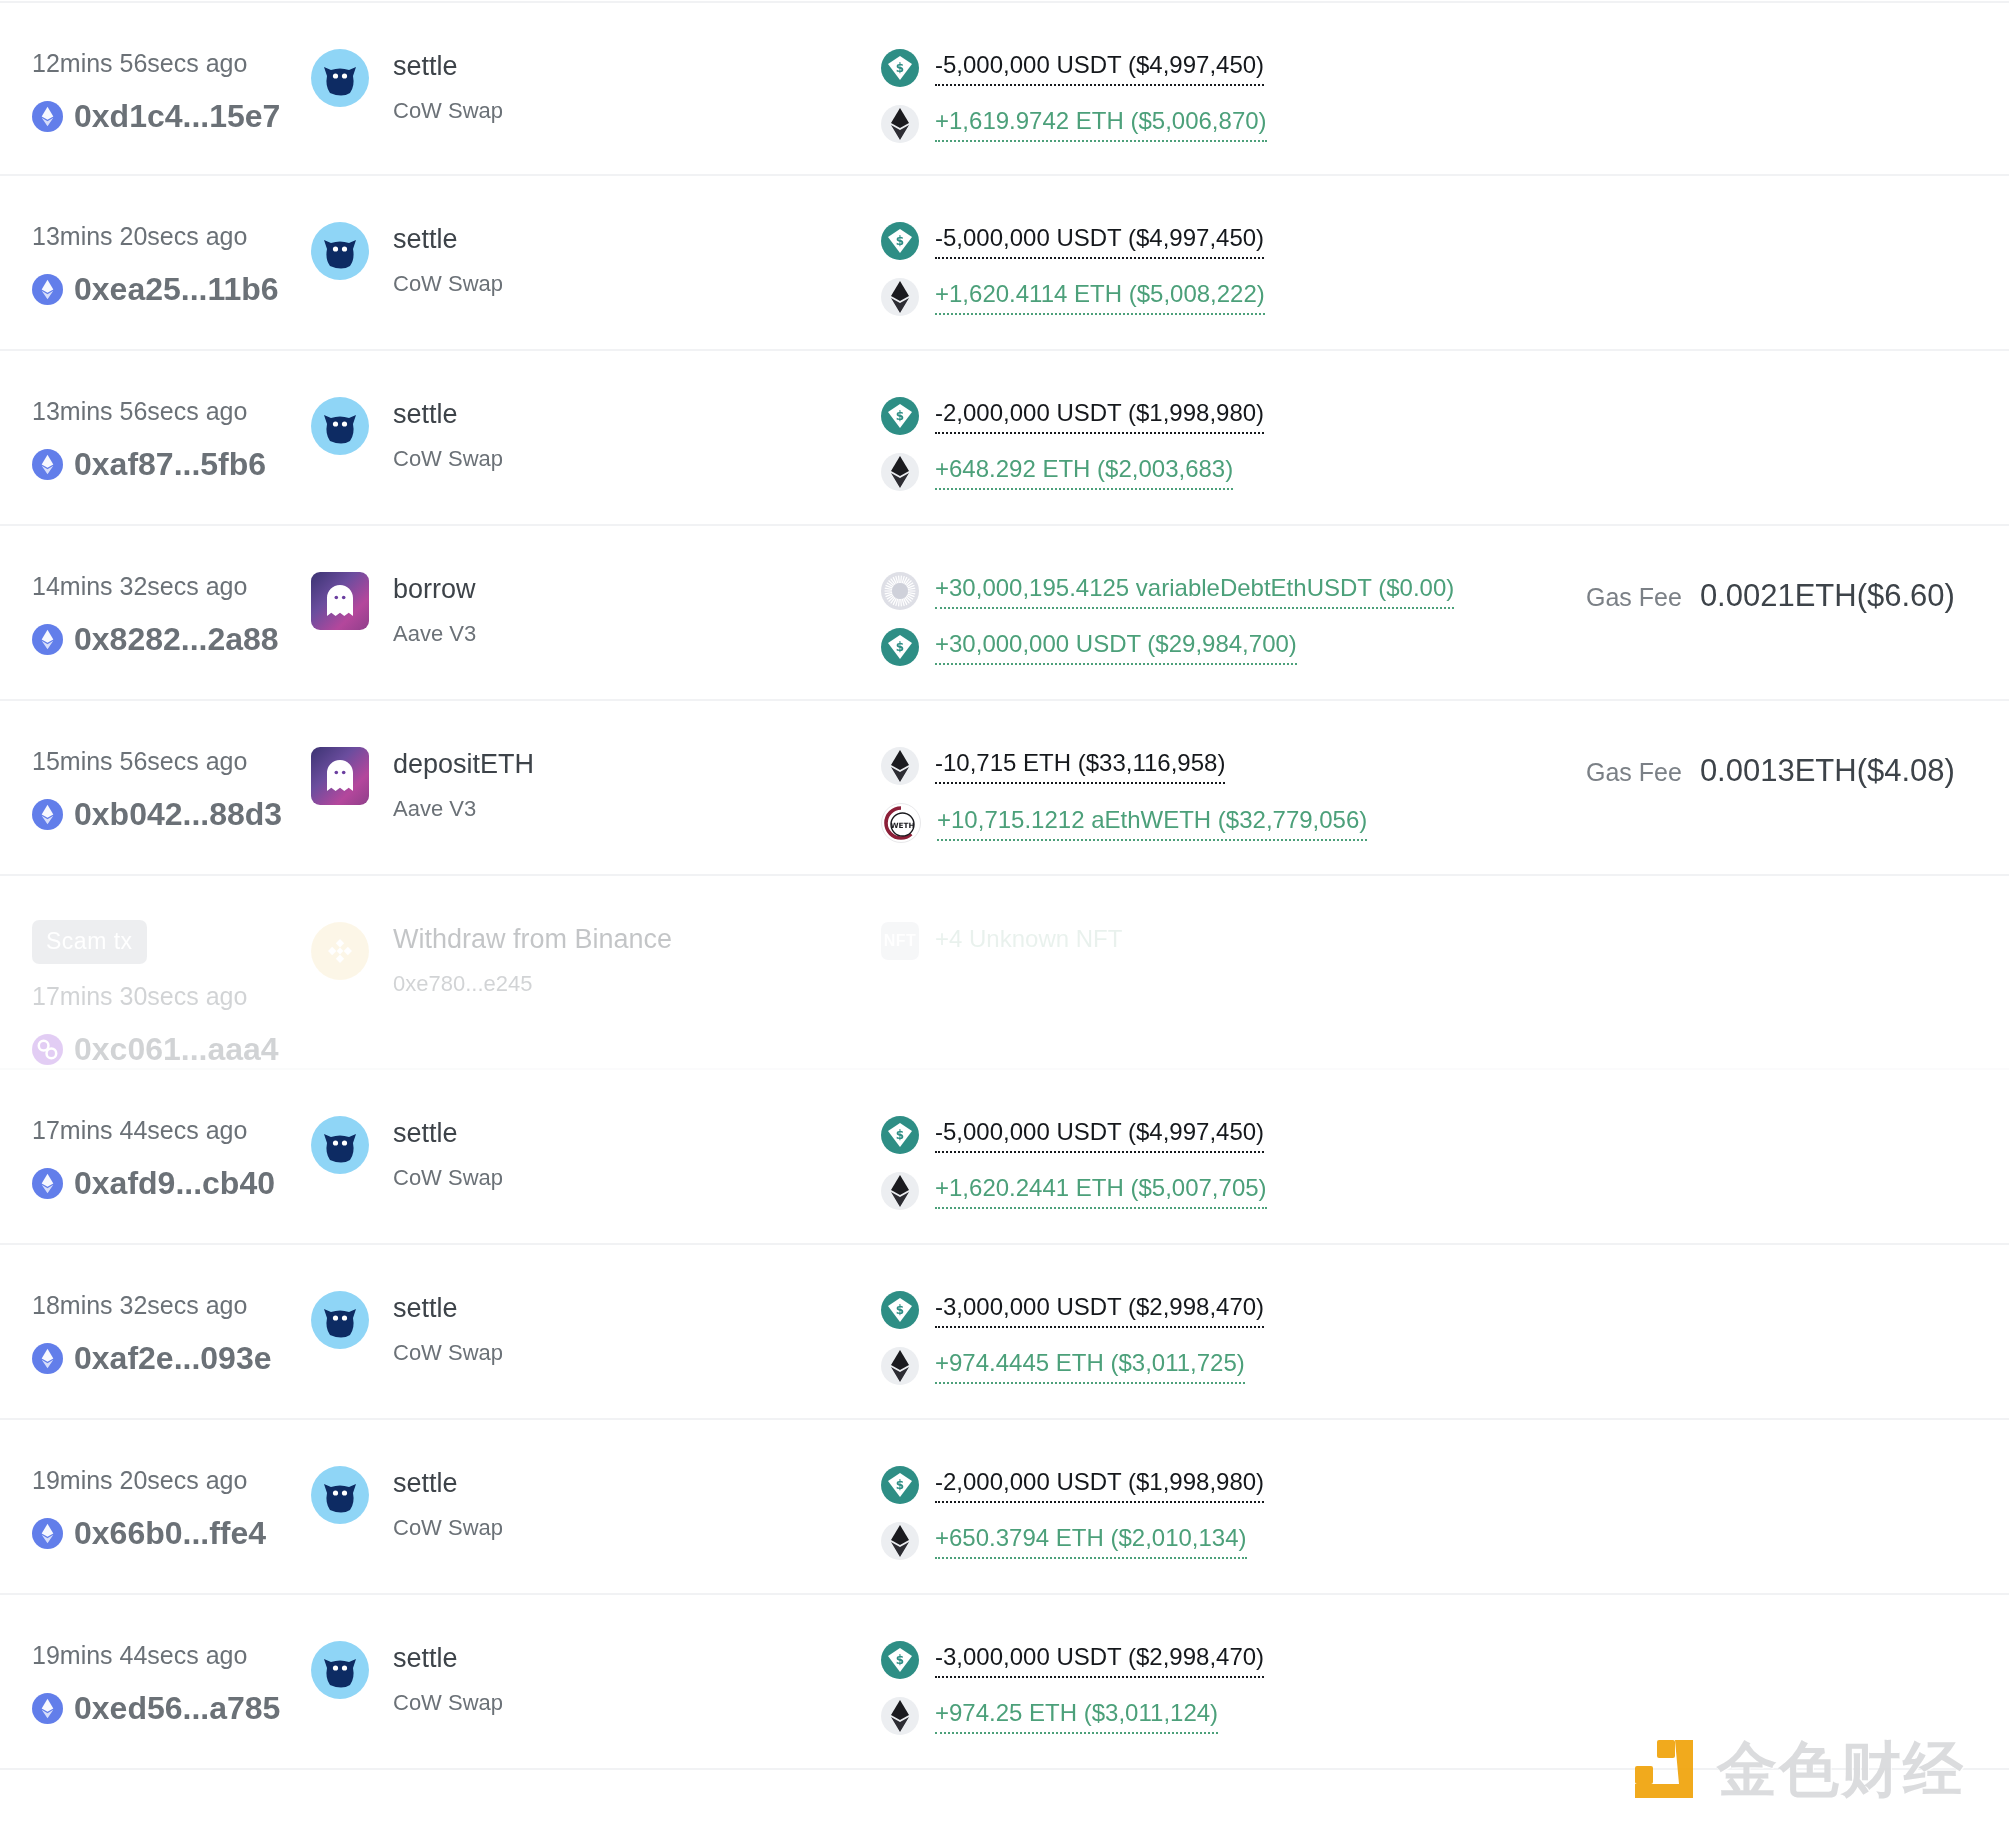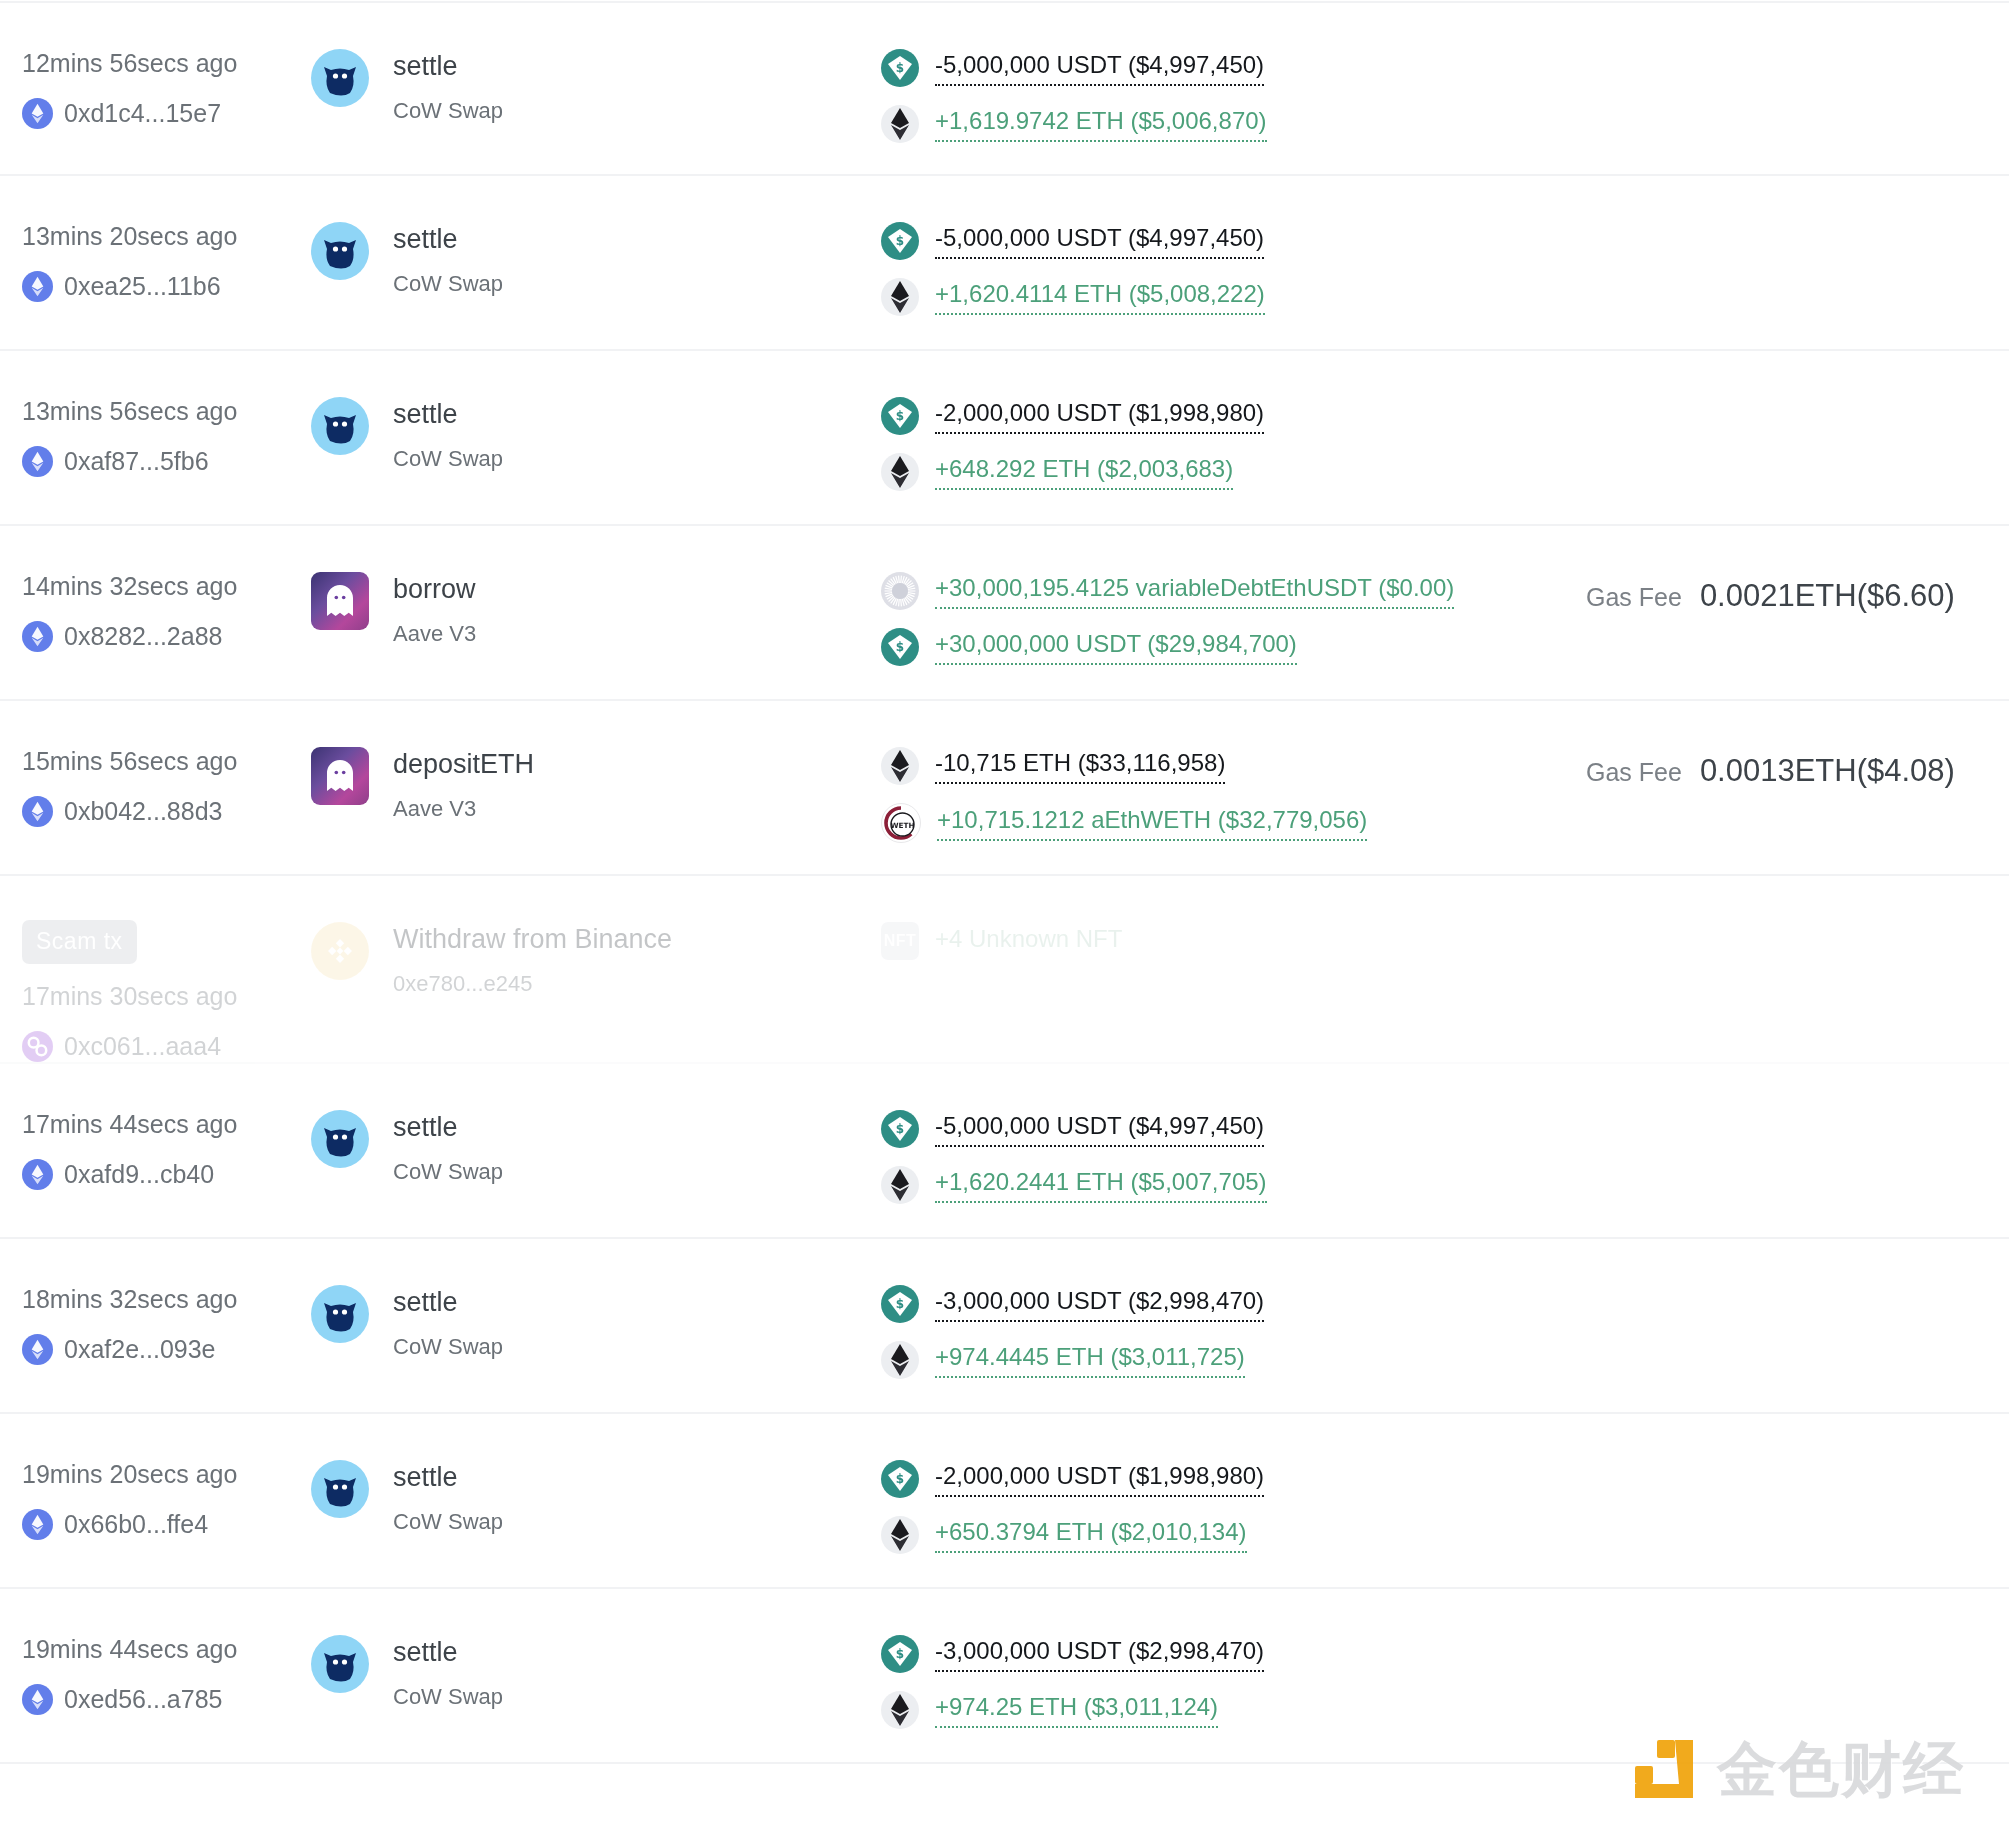--- a/index.html
+++ b/index.html
@@ -25,21 +25,21 @@
     min-height:175px;
     border-bottom:2px solid #f1f2f4;
   }
   .tx-row.first{border-top:2px solid #f1f2f4;}
   .tx-row.faded{opacity:.30;}
 
   
   .col-time{
     width:299px;
     flex:0 0 299px;
-    padding-left:22px;
+    padding-left:32px;
     box-sizing:border-box;
   }
   .scam-badge{
     display:inline-block;
     background:#c7cad1;
     color:#ffffff;
     font-size:23px;
     line-height:1;
     padding:10px 14px 11px 14px;
     border-radius:7px;
@@ -52,23 +52,24 @@
     line-height:1.35;
     white-space:nowrap;
   }
   .hash-line{
     display:flex;
     align-items:center;
     margin-top:17px;
     gap:11px;
   }
   .hash-text{
-    font-size:25px;
+    font-size:32px;
     color:#6b7177;
     white-space:nowrap;
+    font-weight:bold;
   }
 
   
   .chain-ico{
     width:31px;height:31px;flex:0 0 31px;
     border-radius:50%;
     display:flex;align-items:center;justify-content:center;
     overflow:hidden;
   }
   .chain-eth{background:#627eea;}

